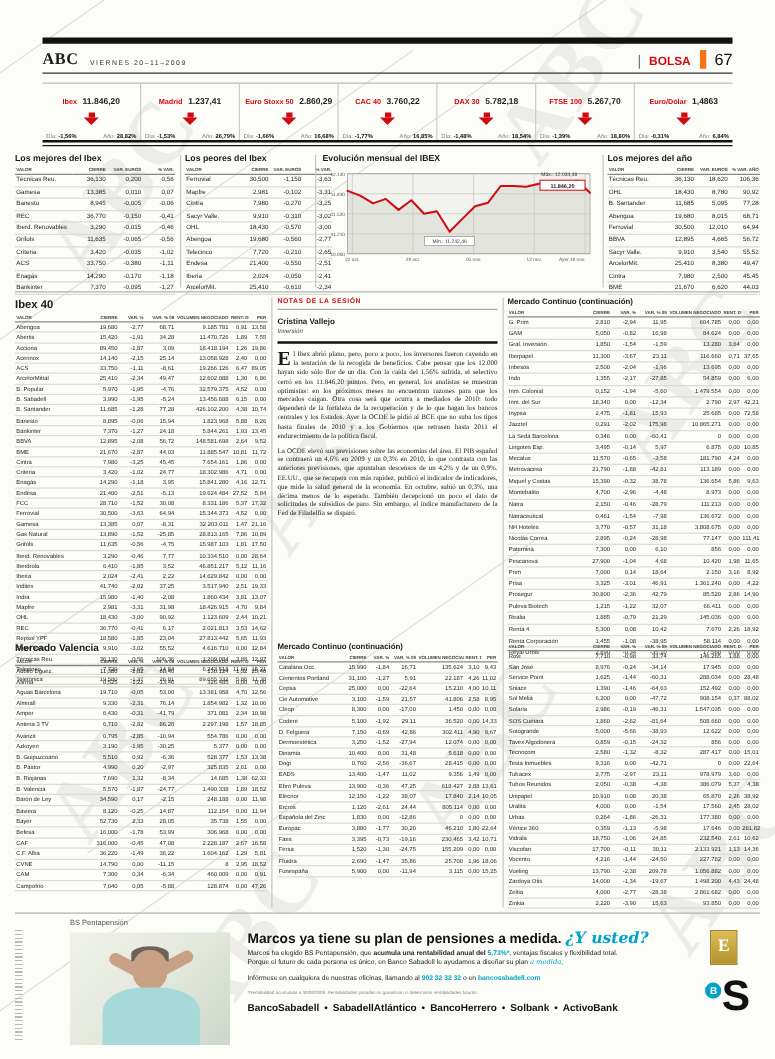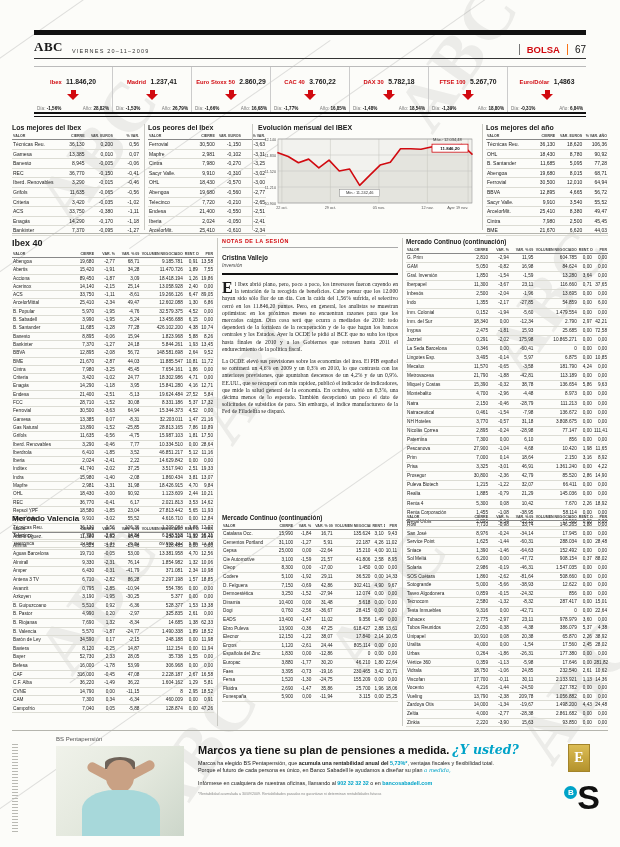--- a/index.html
+++ b/index.html
@@ -8,21 +8,21 @@
   .sec{position:absolute;z-index:2;}
   
   .wm{position:absolute;z-index:1;font-family:"Liberation Serif",serif;font-weight:bold;font-size:70px;letter-spacing:3px;color:rgba(110,110,110,0.11);transform:rotate(-55deg);pointer-events:none;}
   .diag{position:absolute;z-index:1;width:1px;background:rgba(120,120,120,0.22);transform:rotate(55deg);transform-origin:top left;pointer-events:none;}
   
   .masthead{left:34px;right:34px;top:30px;border-top:5px solid #111;}
   .mast-row{display:flex;align-items:flex-end;padding:4px 0 3px;border-bottom:1px solid #333;}
   .paper{font-family:"Liberation Serif",serif;font-weight:bold;font-size:13px;letter-spacing:.5px;}
   .mast-date{font-size:5.5px;letter-spacing:1.2px;color:#333;margin-left:9px;flex:1;padding-bottom:1px;}
   .mast-section{color:#d10a10;font-weight:bold;font-size:9.5px;border-left:1px solid #777;padding:0 7px;}
-  .mast-page{font-size:10px;border-left:1px solid #f97316;padding-left:7px;color:#111;}
+  .mast-page{font-size:13px;border-left:5px solid #f97316;padding-left:7px;color:#111;}
   
   .indices{left:34px;right:34px;top:66px;height:46px;display:flex;border-top:1px solid #bbb;}
   .idx{flex:1;border-left:1px solid #ccc;padding:3px 3px 0;display:flex;flex-direction:column;}
   .idx:first-child{border-left:none;}
   .idx-top{text-align:center;white-space:nowrap;}
   .idx-name{color:#d10a10;font-weight:bold;font-size:5.8px;}
   .idx-val{font-weight:bold;font-size:6.8px;}
   .arr{display:block;margin:2px auto 0;width:14px;}
   .arr i{display:block;margin:0 auto;}
   .arr .stem{width:5px;height:4px;background:#d10a10;}
@@ -1751,19 +1751,20 @@
       <span class="ad-script">¿Y usted?</span>
     </div>
     <div class="ad-body">
       <span>Marcos ha elegido BS Pentapensión, que </span><b>acumula una rentabilidad anual del </b><span class="hl">5,73%*</span><span>, ventajas fiscales y flexibilidad total.</span><br>
       <span>Porque el futuro de cada persona es único, en Banco Sabadell le ayudamos a diseñar su plan </span><span class="scr">a medida,</span>
     </div>
     <div class="ad-contact">
       <span>Infórmese en cualquiera de nuestras oficinas, llamando al </span><span class="hl">902 32 32 32</span><span> o en </span><span class="hl">bancosabadell.com</span>
     </div>
     <div class="ad-legal">*Rentabilidad acumulada a 30/09/2009. Rentabilidades pasadas no garantizan ni determinan rentabilidades futuras</div>
+    <div class="ad-brands" id="ad-brands"><span>BancoSabadell</span><span class="bullet">•</span><span>SabadellAtlántico</span><span class="bullet">•</span><span>BancoHerrero</span><span class="bullet">•</span><span>Solbank</span><span class="bullet">•</span><span>ActivoBank</span></div>
     <div class="ad-badge">E</div>
     <div class="ad-logo">
       <span class="bs-b">B</span>
         <span class="bs-s">S</span>
     </div>
   </div>
 </div>
 
 </body></html>

